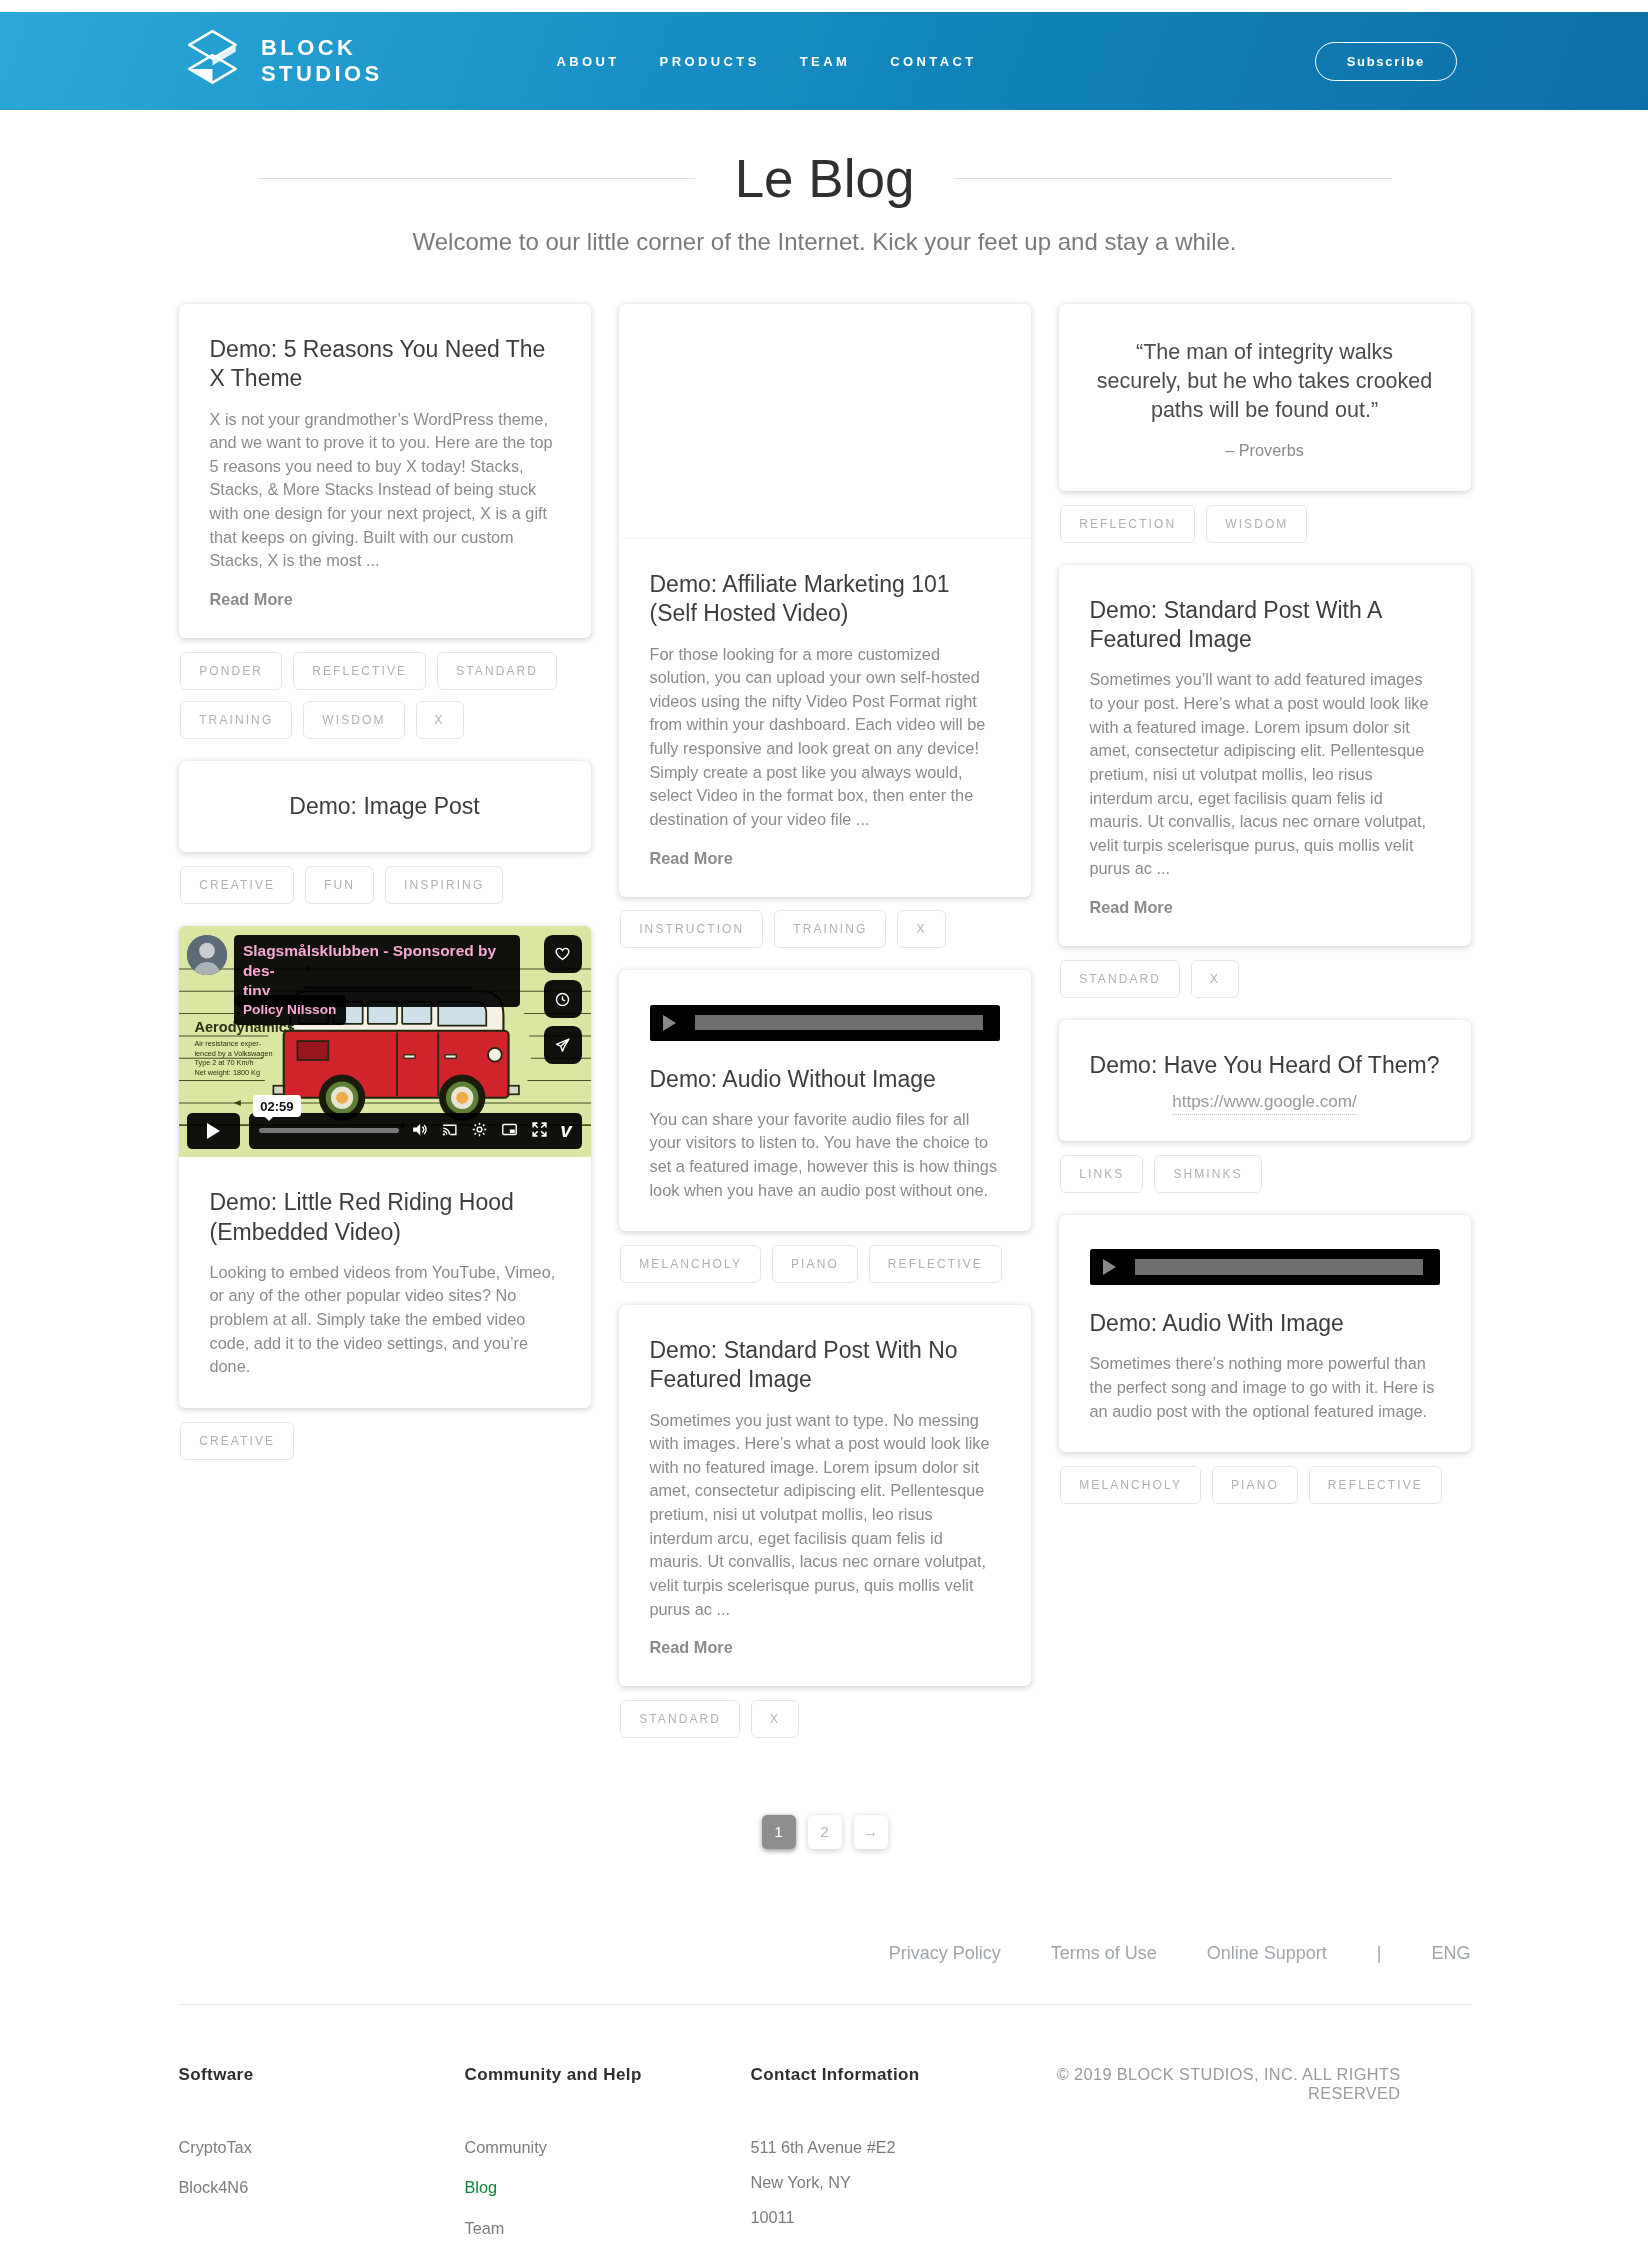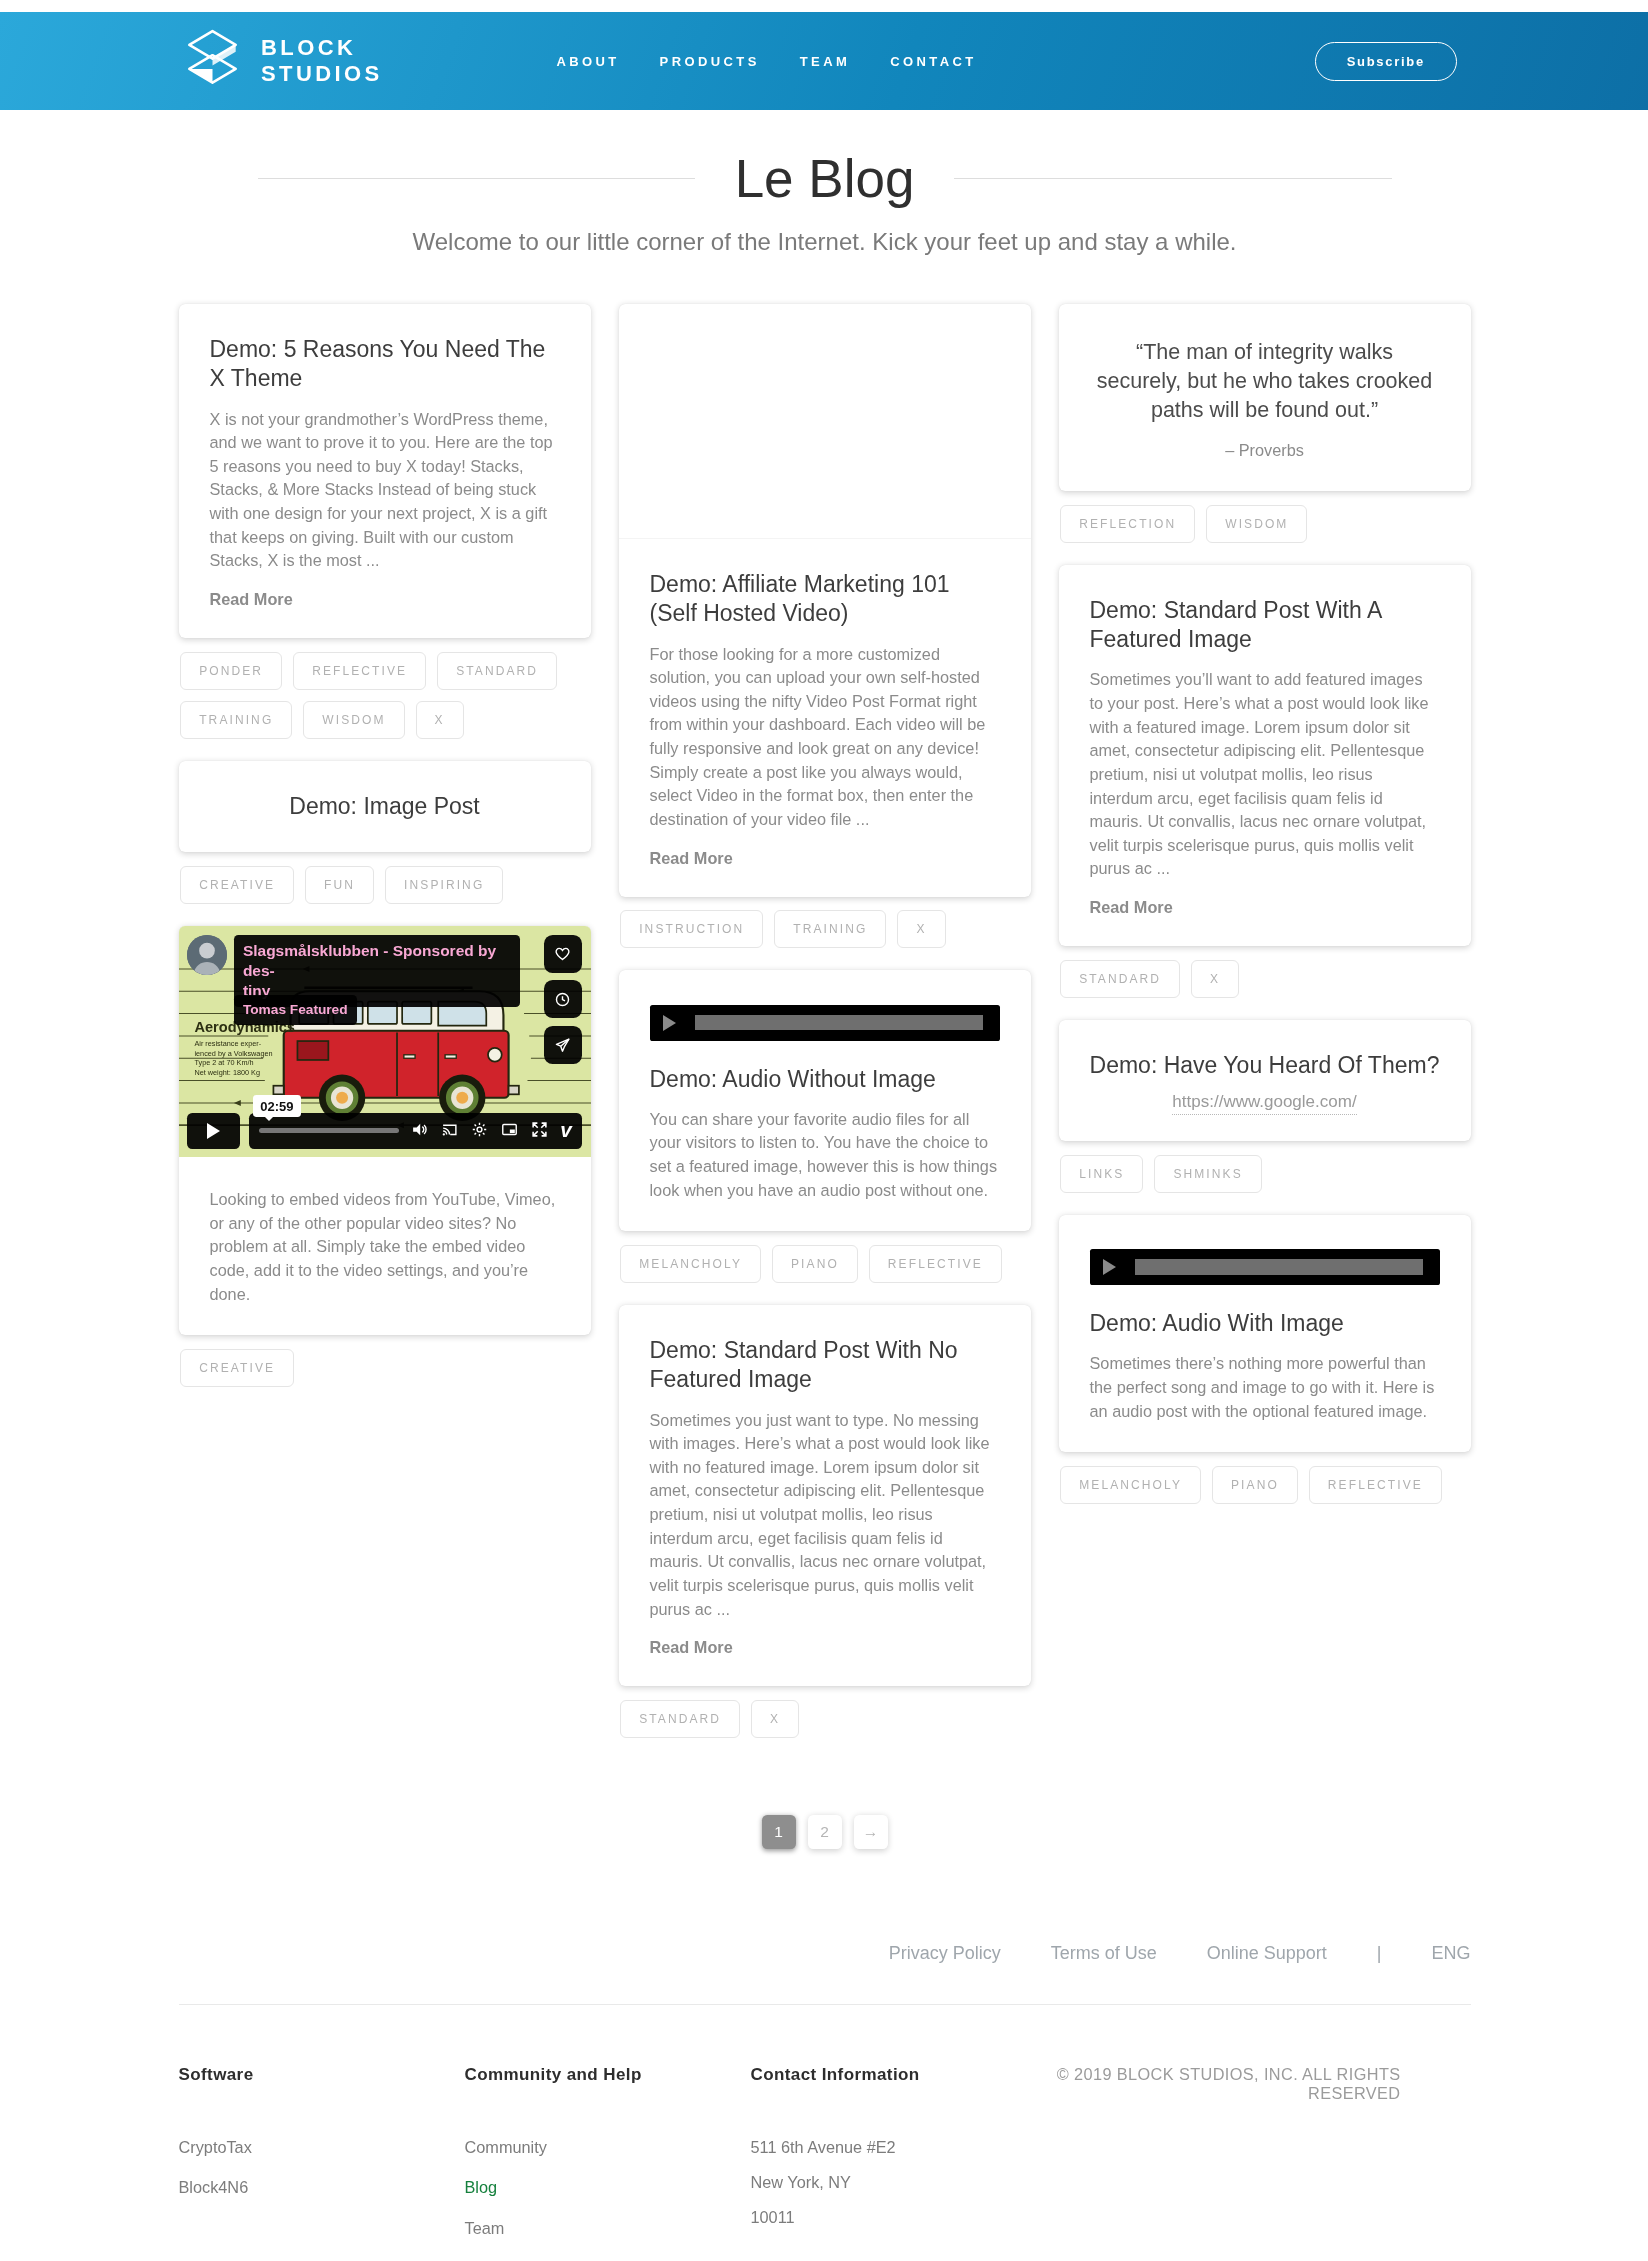--- a/index.html
+++ b/index.html
@@ -189,21 +189,21 @@
             </svg>
             <div class="vp-avatar"><svg viewBox="0 0 46 46">
                 <rect width="46" height="46" fill="#5c6b75"></rect>
                 <circle cx="23" cy="18" r="9" fill="#c9cdd1"></circle>
                 <path d="M7 46c2-11 9-15 16-15s14 4 16 15z" fill="#aab2b8"></path>
               </svg></div>
             <div class="vp-chip vp-title-chip">
               <div>Slagsmålsklubben - Sponsored by des-</div>
               <div>tiny</div>
             </div>
-            <div class="vp-chip vp-byline-chip">Tomas Featured</div>
+            <div class="vp-chip vp-byline-chip">Policy Nilsson</div>
             <div class="vp-actions">
               <div class="vp-action">
                 <span class="vp-icon">
                   <svg viewBox="0 0 24 24" fill="none" stroke="#fff" stroke-width="2">
                     <path d="M12 20.5C7.5 17 3.8 13.6 3.1 10.3 2.5 7.4 4.6 4.8 7.4 4.8c1.9 0 3.4 1 4.6 2.9 1.2-1.9 2.7-2.9 4.6-2.9 2.8 0 4.9 2.6 4.3 5.5-.7 3.3-4.4 6.7-8.9 10.2z"></path>
                   </svg>
                 </span>
               </div>
               <div class="vp-action">
                 <span class="vp-icon">
@@ -255,20 +255,21 @@
               <span class="vp-icon">
                 <span><svg viewBox="0 0 24 24" fill="none" stroke="#fff" stroke-width="2.2">
                     <path d="M9 3H3v6M3 3l6.5 6.5M15 21h6v-6M21 21l-6.5-6.5M21 9V3h-6M21 3l-6.5 6.5M3 15v6h6M3 21l6.5-6.5"></path>
                   </svg></span>
               </span>
               <span class="vimeo-v">v</span>
             </div>
             <div class="vp-tooltip">02:59</div>
           </div>
           <div class="card-body">
+            <h2 class="post-title">Demo: Little Red Riding Hood (Embedded Video)</h2>
             <p class="post-text">Looking to embed videos from YouTube, Vimeo, or any of the other popular video sites? No problem at all. Simply take the embed video code, add it to the video settings, and you’re done.</p>
           </div>
         </article>
         <div class="tags">
           <span class="tag">CREATIVE</span>
         </div>
       </div>
       <div class="column">
         <article class="card">
           <div class="media-empty"></div>

